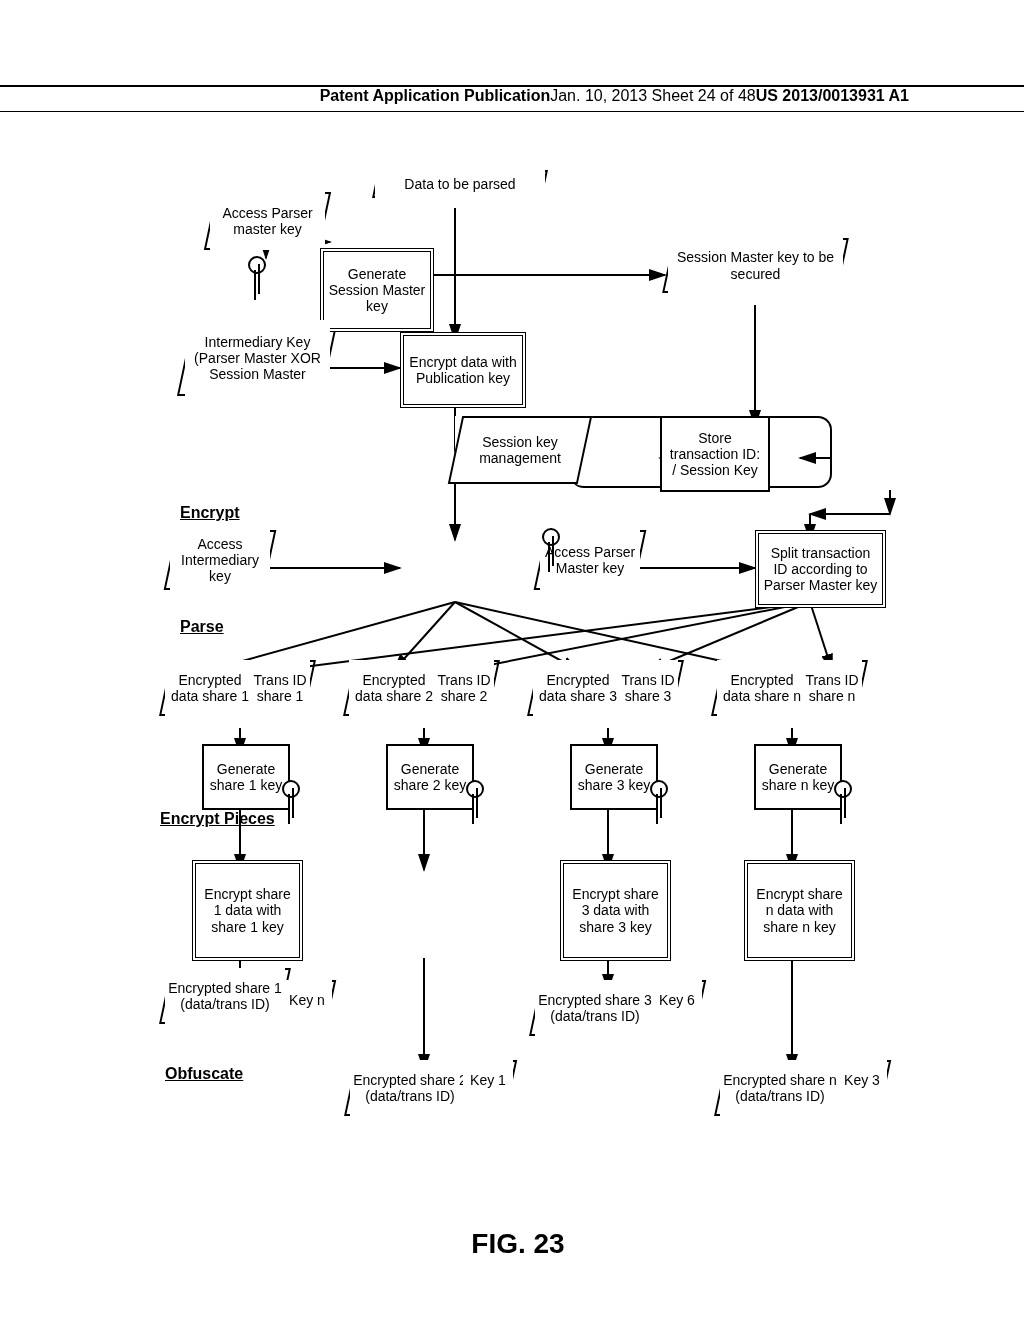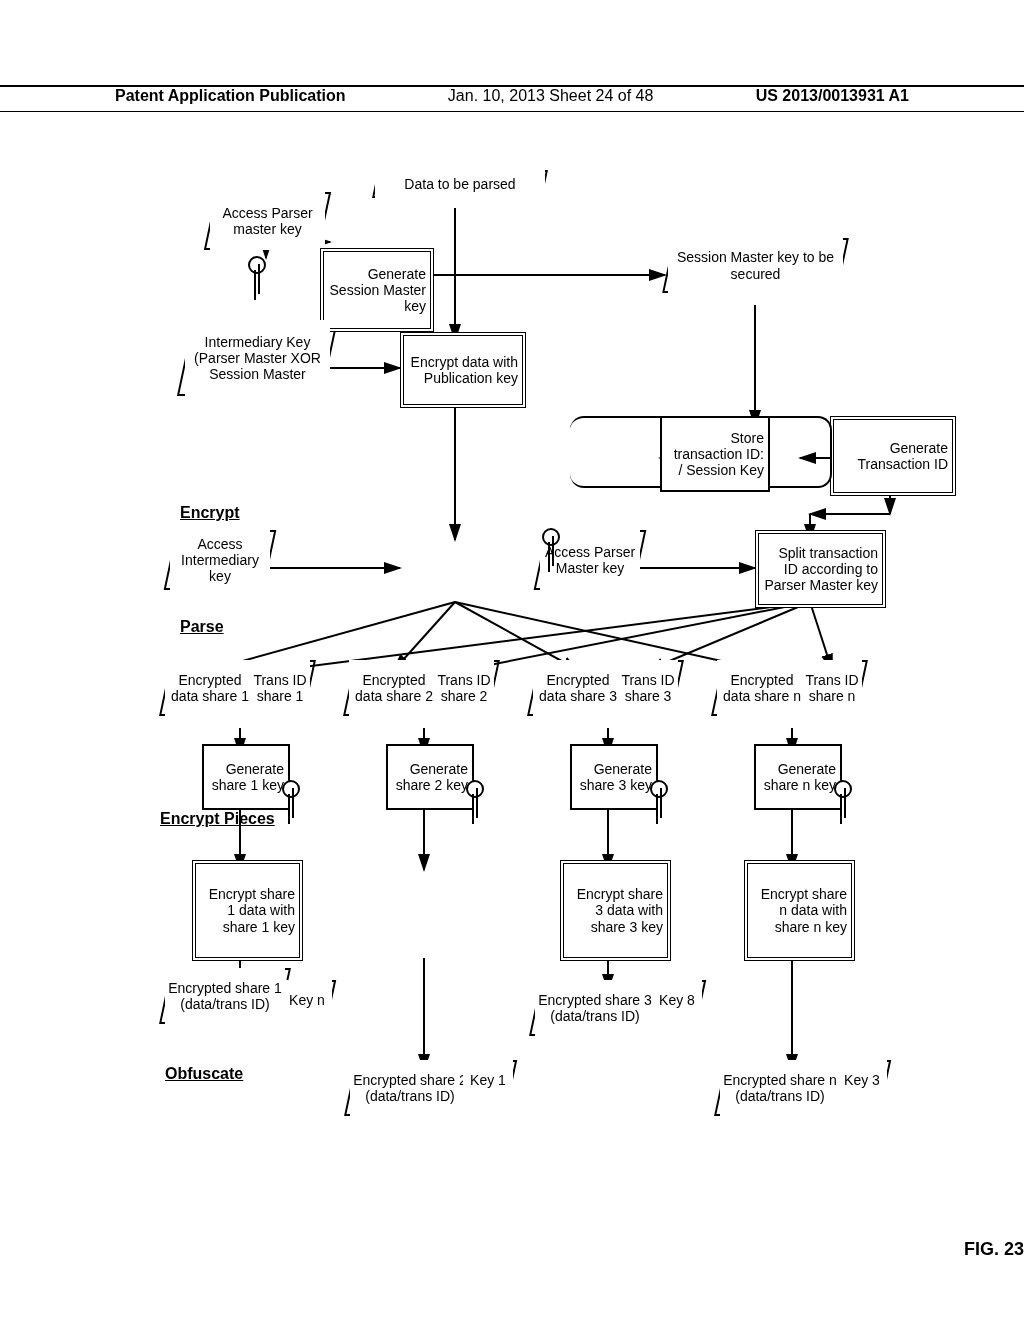--- a/index.html
+++ b/index.html
@@ -1,31 +1,31 @@
 <!DOCTYPE html>
 <html><head>
 <meta charset="utf-8">
 <style>
 body{margin:0;font-family:Arial,Helvetica,sans-serif;background:#fff;color:#000}
 .page{width:1024px;height:1320px;position:relative;margin:0 auto}
-.hdr{position:absolute;top:85px;left:0;right:0;border-top:2px solid #000;display:flex;justify-content:space-between;font-size:16px;padding:0 115px 6px;font-weight:bold;border-bottom:1px solid #000}
+.hdr{position:absolute;top:85px;left:0;right:0;border-top:2px solid #000;display:flex;justify-content:flex-end;font-size:16px;padding:0 115px 6px;font-weight:bold;border-bottom:1px solid #000}
 .hdr span{font-weight:normal}
 .diag{position:absolute;top:160px;left:110px;right:110px;bottom:80px}
-.box{position:absolute;border:2px solid #000;background:#fff;text-align:right;font-size:14px;line-height:1.15;display:flex;align-items:center;justify-content:center;padding:4px}
+.box{position:absolute;border:2px solid #000;background:#fff;text-align:center;font-size:14px;line-height:1.15;display:flex;align-items:center;justify-content:center;padding:4px}
 .box.dbl{border:4px double #000}
 
 .para{position:absolute;background:#fff;font-size:14px;line-height:1.15;text-align:center;display:flex;align-items:center;justify-content:center}
 .para::before{content:'';position:absolute;inset:0;border:2px solid #000;transform:skewX(-12deg);z-index:-1;background:#fff}
 
 .key{position:absolute;width:20px;height:46px}
 .key::before{content:'';position:absolute;top:0;left:2px;width:14px;height:14px;border:2px solid #000;border-radius:50%;background:#fff}
 .key::after{content:'';position:absolute;top:14px;left:8px;width:2px;height:30px;background:#000;box-shadow:6px -6px 0 -2px #000,6px -12px 0 -2px #000,4px -6px 0 0 #000}
 
 .sec{position:absolute;font-weight:bold;font-size:16px;text-decoration:underline}
-.fig{position:absolute;bottom:60px;left:12px;right:0;text-align:right;font-weight:bold;font-size:18px}
+.fig{position:absolute;bottom:60px;left:12px;right:0;text-align:center;font-weight:bold;font-size:28px}
 svg.arrows{position:absolute;inset:0;width:100%;height:100%;pointer-events:none}
 </style>
 </head>
 <body>
 
 <div class="page">
   <div class="hdr">
     <b>Patent Application Publication</b>
     <span>Jan. 10, 2013  Sheet 24 of 48</span>
     <b>US 2013/0013931 A1</b>
@@ -82,23 +82,23 @@
     </svg>
 
     <div class="para" style="top:10px;left:265px;width:170px;height:28px">Data to be parsed</div>
     <div class="para" style="top:32px;left:100px;width:115px;height:58px">Access Parser master key</div>
     <div class="box dbl" style="top:88px;left:210px;width:98px;height:68px">Generate Session Master key</div>
     <div class="para" style="top:78px;left:558px;width:175px;height:55px">Session Master key to be secured</div>
     <div class="para" style="top:160px;left:75px;width:145px;height:76px">Intermediary Key (Parser Master XOR Session Master</div>
     <div class="key" style="top:96px;left:136px"></div>
     <div class="box dbl" style="top:172px;left:290px;width:110px;height:60px">Encrypt data with Publication key</div>
 
+    <div class="para" style="top:256px;left:345px;width:130px;height:68px;z-index:2">Session key management</div>
     <div style="position:absolute;top:256px;left:460px;width:260px;height:68px;border:2px solid #000;border-radius:14px;border-left:none;z-index:1"></div>
     <div class="box" style="top:256px;left:550px;width:98px;height:64px;z-index:2">Store transaction ID: / Session Key</div>
-    <div class="box dbl" style="top:256px;left:720px;width:110px;height:64px">Generate Transaction ID</div>
 
     <div class="sec" style="top:344px;left:70px">Encrypt</div>
     <div class="para" style="top:370px;left:60px;width:100px;height:60px">Access Intermediary key</div>
     <div class="para" style="top:370px;left:430px;width:100px;height:60px">Access Parser Master key</div>
     <div class="key" style="top:368px;left:430px"></div>
     <div class="box dbl" style="top:370px;left:645px;width:115px;height:62px">Split transaction ID according to Parser Master key</div>
 
     <div class="sec" style="top:458px;left:70px">Parse</div>
 
     <div class="para" style="top:500px;left:55px;width:90px;height:56px">Encrypted data share 1</div>
@@ -121,21 +121,21 @@
 
     <div class="sec" style="top:650px;left:50px">Encrypt Pieces</div>
 
     <div class="box dbl" style="top:700px;left:82px;width:95px;height:85px">Encrypt share 1 data with share 1 key</div>
     <div class="box dbl" style="top:700px;left:450px;width:95px;height:85px">Encrypt share 3 data with share 3 key</div>
     <div class="box dbl" style="top:700px;left:634px;width:95px;height:85px">Encrypt share n data with share n key</div>
 
     <div class="para" style="top:808px;left:55px;width:120px;height:56px">Encrypted share 1 (data/trans ID)</div>
     <div class="para" style="top:820px;left:172px;width:50px;height:40px">Key n</div>
     <div class="para" style="top:820px;left:425px;width:120px;height:56px">Encrypted share 3 (data/trans ID)</div>
-    <div class="para" style="top:820px;left:542px;width:50px;height:40px">Key 8</div>
+    <div class="para" style="top:820px;left:542px;width:50px;height:40px">Key 6</div>
 
     <div class="sec" style="top:905px;left:55px">Obfuscate</div>
     <div class="para" style="top:900px;left:240px;width:120px;height:56px">Encrypted share 2 (data/trans ID)</div>
     <div class="para" style="top:900px;left:353px;width:50px;height:40px">Key 1</div>
     <div class="para" style="top:900px;left:610px;width:120px;height:56px">Encrypted share n (data/trans ID)</div>
     <div class="para" style="top:900px;left:727px;width:50px;height:40px">Key 3</div>
   </div>
 
   <div class="fig">FIG. 23</div>
 </div>

